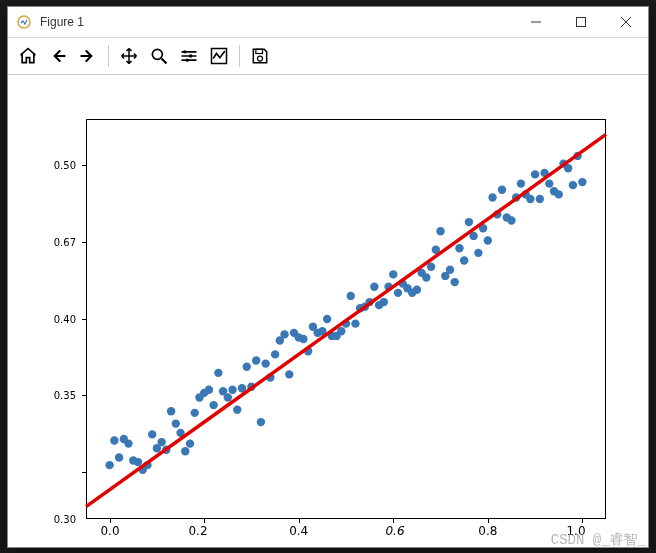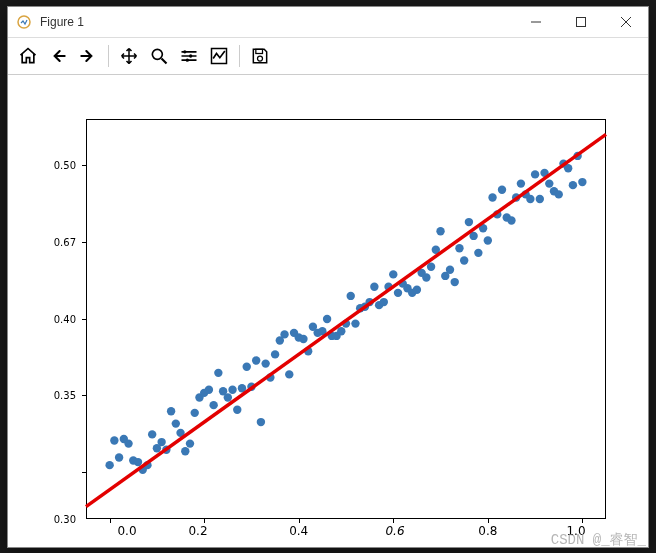--- a/index.html
+++ b/index.html
@@ -329,21 +329,21 @@
           <div class="tick-label-y" style="top: 276.923px;">0.35</div>
           <div class="tick-mark-y" style="top: 276.923px;"></div>
           <div class="tick-label-y" style="top: 200px;">0.40</div>
           <div class="tick-mark-y" style="top: 200px;"></div>
           <div class="tick-label-y" style="top: 123.077px;">0.67</div>
           <div class="tick-mark-y" style="top: 123.077px;"></div>
           <div class="tick-label-y" style="top: 46.1538px;">0.50</div>
           <div class="tick-mark-y" style="top: 46.1538px;"></div>
         </div>
       <div id="xticks">
-          <div class="tick-label-x" style="left: 41px;">0.0</div>
+          <div class="tick-label-x" style="left: 24px;">0.0</div>
           <div class="tick-mark-x" style="left: 23.6364px;"></div>
           <div class="tick-label-x" style="left: 112px;">0.2</div>
           <div class="tick-mark-x" style="left: 118.182px;"></div>
           <div class="tick-label-x" style="left: 212.727px;">0.4</div>
           <div class="tick-mark-x" style="left: 212.727px;"></div>
           <div class="tick-label-x" style="left: 309px; font-style: italic;">0.6</div>
           <div class="tick-mark-x" style="left: 307.273px;"></div>
           <div class="tick-label-x" style="left: 401.818px;">0.8</div>
           <div class="tick-mark-x" style="left: 401.818px;"></div>
           <div class="tick-label-x" style="left: 490px;">1.0</div>

